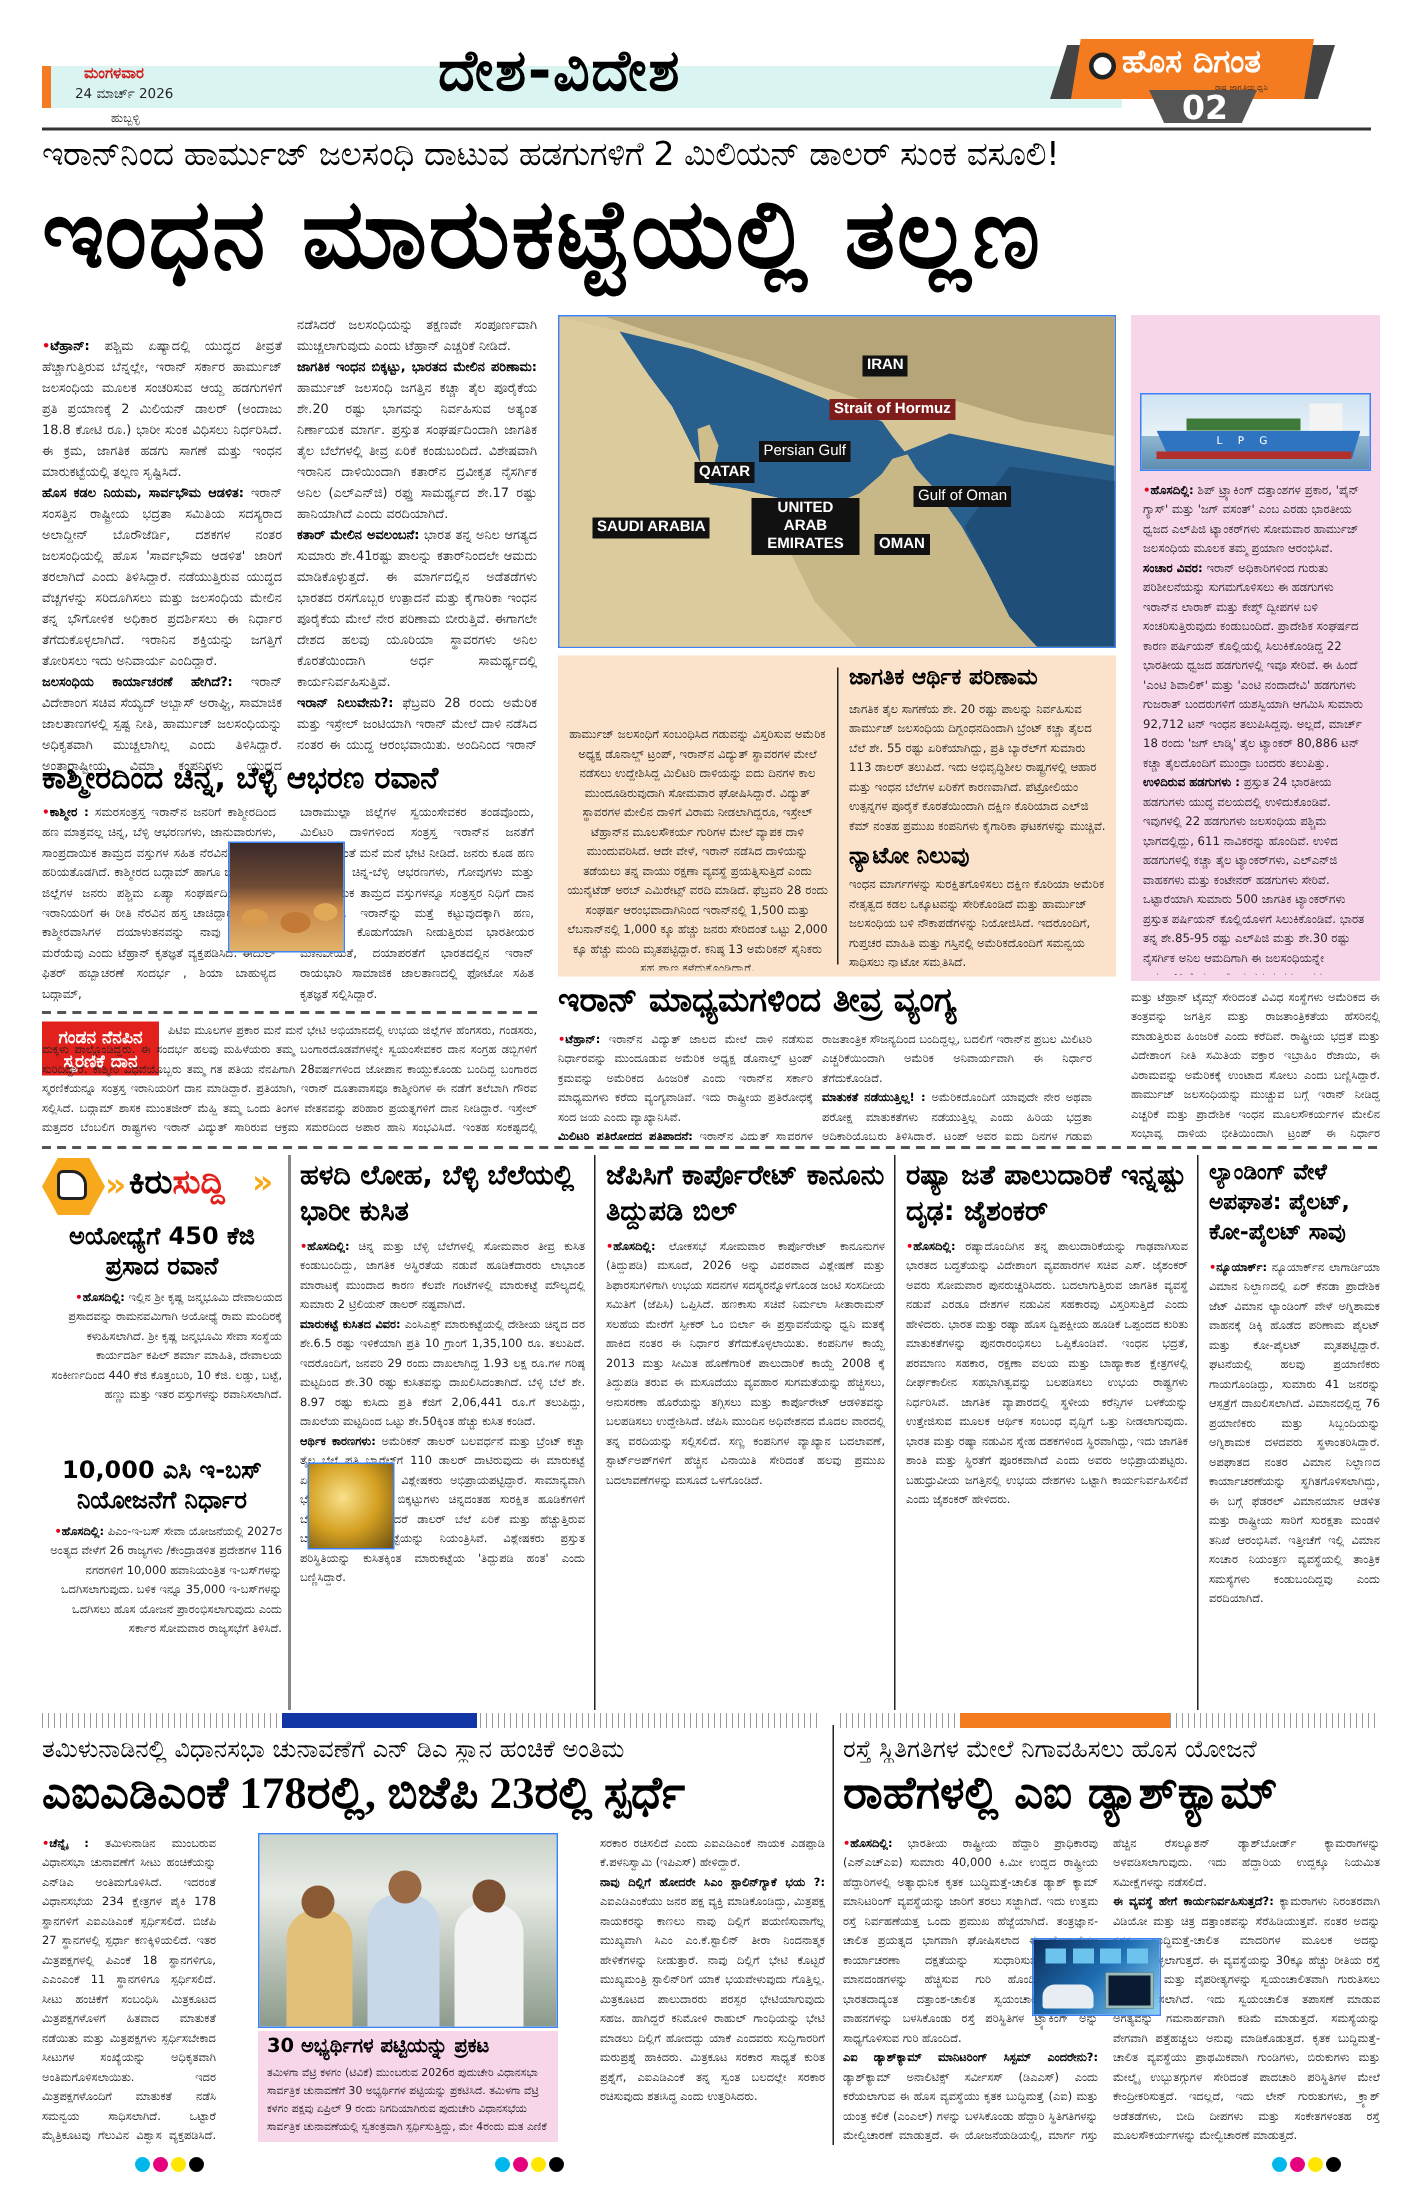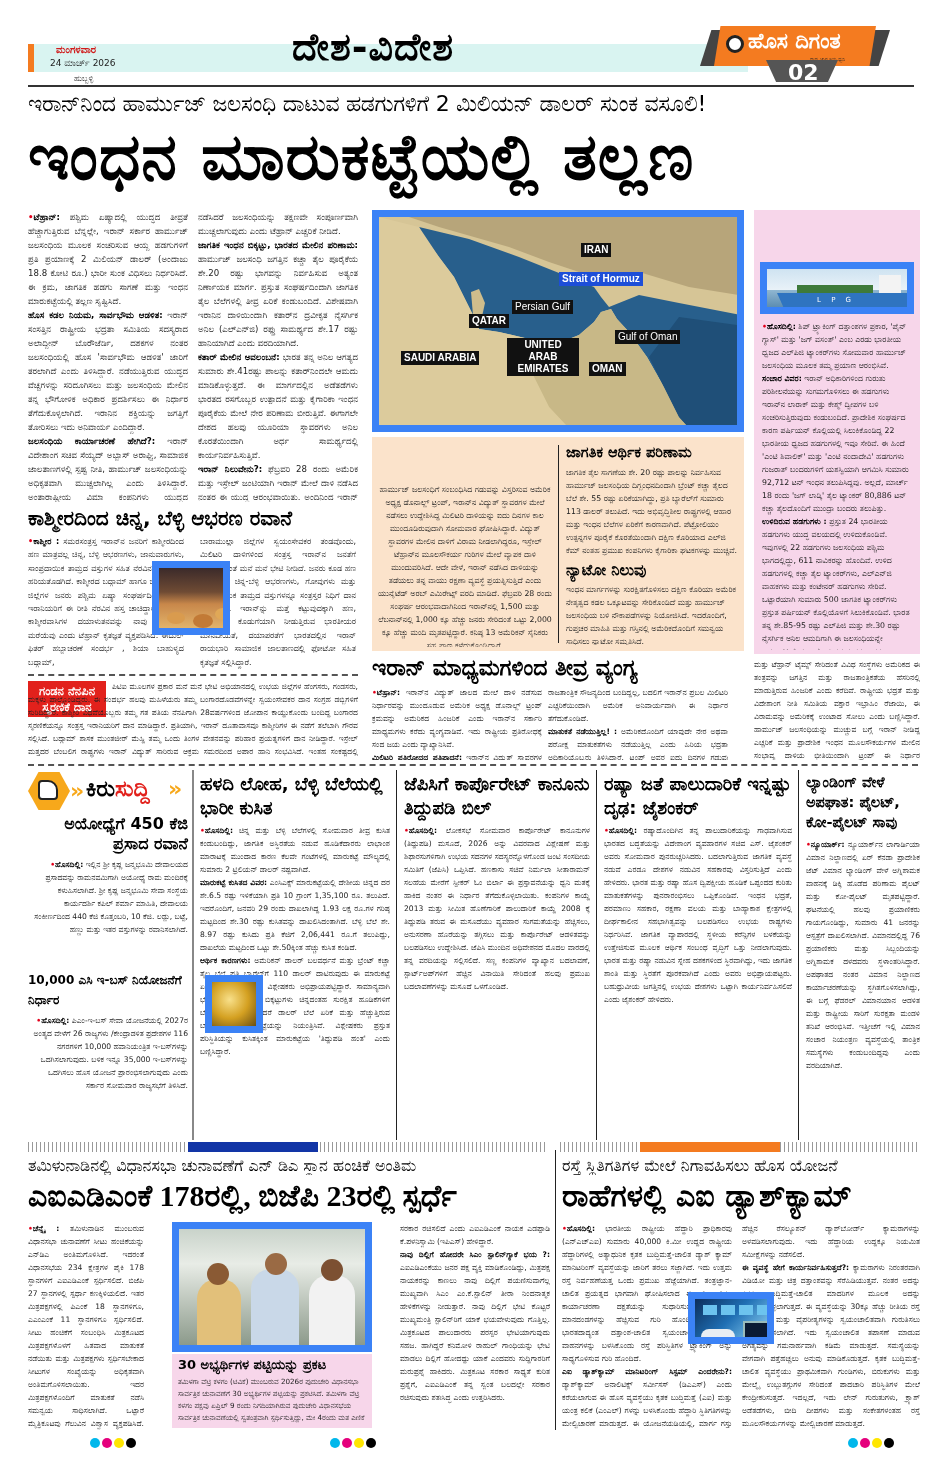--- a/index.html
+++ b/index.html
@@ -9,21 +9,21 @@
 .body-text p{margin:0}
 .body-text b{font-weight:bold;color:#000}
 .dot{color:#e3001b;font-weight:bold}
 .hl{font-family:"DejaVu Sans",sans-serif;font-weight:bold;color:#000;line-height:1.05}
 .rule{position:absolute;background:#333}
 .dash{position:absolute;border-top:2px dashed #555;height:0}
 .vrule{position:absolute;width:1px;background:#777}
 .regdots{position:absolute;display:flex;gap:2px}
 .regdots span{width:10px;height:10px;border-radius:50%;display:block}
 .cyan{background:#00b7eb}.mag{background:#e5007d}.yel{background:#ffe600}.blk{background:#000}
-.photo{position:absolute;border:7px solid #3b82f6;overflow:hidden}
+.photo{position:absolute;border:1px solid #3b82f6;overflow:hidden}
 .maplabel{position:absolute;background:#111;color:#fff;font-family:"Liberation Sans",sans-serif;font-weight:bold;font-size:10px;line-height:12px;padding:1px 3px;text-align:center}
 </style>
 </head>
 <body>
 
 <div class="abs" style="left:0;top:0;width:944px;height:88px">
   <div class="abs" style="left:28px;top:44px;width:720px;height:28px;background:#d9f4f1"></div>
   <div class="abs" style="left:28px;top:44px;width:6px;height:28px;background:#f47b20"></div>
   <div class="abs" style="left:56px;top:44px;font-size:10px;font-weight:bold;color:#d01b1b">ಮಂಗಳವಾರ</div>
   <div class="abs" style="left:50px;top:58px;font-size:9px;color:#222">24 ಮಾರ್ಚ್ 2026</div>
@@ -38,21 +38,21 @@
     <div class="abs" style="left:110px;top:30px;font-size:5px;color:#222;white-space:nowrap">ರಾಷ್ಟ್ರ ಜಾಗೃತಿಯ ಧ್ವನಿ</div>
     <div class="abs" style="left:66px;top:34px;width:72px;height:22px;background:#555;clip-path:polygon(0 0,100% 0,86% 100%,14% 100%)"></div>
     <div class="abs" style="left:88px;top:34px;font-size:22px;font-weight:bold;color:#fff">02</div>
   </div>
   <div class="rule" style="left:28px;top:85px;width:886px;height:2px"></div>
 </div>
 
 <div class="abs" style="left:28px;top:91px;width:890px;font-size:22px;color:#000;white-space:nowrap;overflow:hidden;letter-spacing:-0.3px">ಇರಾನ್‌ನಿಂದ ಹಾರ್ಮುಜ್ ಜಲಸಂಧಿ ದಾಟುವ ಹಡಗುಗಳಿಗೆ 2 ಮಿಲಿಯನ್ ಡಾಲರ್ ಸುಂಕ ವಸೂಲಿ!</div>
 <div class="abs hl" style="left:28px;top:124px;width:890px;font-size:64px;white-space:nowrap;letter-spacing:1px">ಇಂಧನ ಮಾರುಕಟ್ಟೆಯಲ್ಲಿ ತಲ್ಲಣ</div>
 
-<div class="abs body-text" style="left:28px;top:210px;width:160px;height:292px">
+<div class="abs body-text" style="left:28px;top:224px;width:160px;height:292px">
   <p><span class="dot">•</span><b>ಟೆಹ್ರಾನ್:</b> <span>ಪಶ್ಚಿಮ ಏಷ್ಯಾದಲ್ಲಿ ಯುದ್ಧದ ತೀವ್ರತೆ ಹೆಚ್ಚಾಗುತ್ತಿರುವ ಬೆನ್ನಲ್ಲೇ, ಇರಾನ್ ಸರ್ಕಾರ ಹಾರ್ಮುಜ್ ಜಲಸಂಧಿಯ ಮೂಲಕ ಸಂಚರಿಸುವ ಆಯ್ದ ಹಡಗುಗಳಿಗೆ ಪ್ರತಿ ಪ್ರಯಾಣಕ್ಕೆ 2 ಮಿಲಿಯನ್ ಡಾಲರ್ (ಅಂದಾಜು 18.8 ಕೋಟಿ ರೂ.) ಭಾರೀ ಸುಂಕ ವಿಧಿಸಲು ನಿರ್ಧರಿಸಿದೆ. ಈ ಕ್ರಮ, ಜಾಗತಿಕ ಹಡಗು ಸಾಗಣೆ ಮತ್ತು ಇಂಧನ ಮಾರುಕಟ್ಟೆಯಲ್ಲಿ ತಲ್ಲಣ ಸೃಷ್ಟಿಸಿದೆ.</span></p>
   <p><b>ಹೊಸ ಕಡಲ ನಿಯಮ, ಸಾರ್ವಭೌಮ ಆಡಳಿತ:</b> <span>ಇರಾನ್ ಸಂಸತ್ತಿನ ರಾಷ್ಟ್ರೀಯ ಭದ್ರತಾ ಸಮಿತಿಯ ಸದಸ್ಯರಾದ ಅಲಾದ್ದೀನ್ ಬೊರೌಜೆರ್ಡಿ, ದಶಕಗಳ ನಂತರ ಜಲಸಂಧಿಯಲ್ಲಿ ಹೊಸ 'ಸಾರ್ವಭೌಮ ಆಡಳಿತ' ಜಾರಿಗೆ ತರಲಾಗಿದೆ ಎಂದು ತಿಳಿಸಿದ್ದಾರೆ. ನಡೆಯುತ್ತಿರುವ ಯುದ್ಧದ ವೆಚ್ಚಗಳನ್ನು ಸರಿದೂಗಿಸಲು ಮತ್ತು ಜಲಸಂಧಿಯ ಮೇಲಿನ ತನ್ನ ಭೌಗೋಳಿಕ ಅಧಿಕಾರ ಪ್ರದರ್ಶಿಸಲು ಈ ನಿರ್ಧಾರ ತೆಗೆದುಕೊಳ್ಳಲಾಗಿದೆ. ಇರಾನಿನ ಶಕ್ತಿಯನ್ನು ಜಗತ್ತಿಗೆ ತೋರಿಸಲು ಇದು ಅನಿವಾರ್ಯ ಎಂದಿದ್ದಾರೆ.</span></p>
   <p><b>ಜಲಸಂಧಿಯ ಕಾರ್ಯಾಚರಣೆ ಹೇಗಿದೆ?:</b> <span>ಇರಾನ್ ವಿದೇಶಾಂಗ ಸಚಿವ ಸೆಯ್ಯದ್ ಅಬ್ಬಾಸ್ ಅರಾಘ್ಚಿ, ಸಾಮಾಜಿಕ ಜಾಲತಾಣಗಳಲ್ಲಿ ಸ್ಪಷ್ಟ ನೀತಿ, ಹಾರ್ಮುಜ್ ಜಲಸಂಧಿಯನ್ನು ಅಧಿಕೃತವಾಗಿ ಮುಚ್ಚಲಾಗಿಲ್ಲ ಎಂದು ತಿಳಿಸಿದ್ದಾರೆ. ಅಂತಾರಾಷ್ಟ್ರೀಯ ವಿಮಾ ಕಂಪನಿಗಳು ಯುದ್ಧದ ಭೀತಿಯಿಂದಾಗಿ ಹಡಗುಗಳಿಗೆ ವಿಮೆ ನೀಡಲು ಹಿಂದೇಟು ಹಾಕುತ್ತಿರುವುದರಿಂದ ಸಂಚಾರ ಕಷ್ಟವಾಗಿದೆ. ಆದರೆ ಅಮೆರಿಕ, ಇರಾನಿನ ಇಂಧನ ಅಥವಾ ಪರಮಾಣು ಮೂಲಸೌಕರ್ಯಗಳ ಮೇಲೆ ದಾಳಿ</span></p>
 </div>
 <div class="abs body-text" style="left:198px;top:210px;width:160px;height:292px">
   <p>ನಡೆಸಿದರೆ ಜಲಸಂಧಿಯನ್ನು ತಕ್ಷಣವೇ ಸಂಪೂರ್ಣವಾಗಿ ಮುಚ್ಚಲಾಗುವುದು ಎಂದು ಟೆಹ್ರಾನ್ ಎಚ್ಚರಿಕೆ ನೀಡಿದೆ.</p>
   <p><b>ಜಾಗತಿಕ ಇಂಧನ ಬಿಕ್ಕಟ್ಟು, ಭಾರತದ ಮೇಲಿನ ಪರಿಣಾಮ:</b> <span>ಹಾರ್ಮುಜ್ ಜಲಸಂಧಿ ಜಗತ್ತಿನ ಕಚ್ಚಾ ತೈಲ ಪೂರೈಕೆಯ ಶೇ.20 ರಷ್ಟು ಭಾಗವನ್ನು ನಿರ್ವಹಿಸುವ ಅತ್ಯಂತ ನಿರ್ಣಾಯಕ ಮಾರ್ಗ. ಪ್ರಸ್ತುತ ಸಂಘರ್ಷದಿಂದಾಗಿ ಜಾಗತಿಕ ತೈಲ ಬೆಲೆಗಳಲ್ಲಿ ತೀವ್ರ ಏರಿಕೆ ಕಂಡುಬಂದಿದೆ. ವಿಶೇಷವಾಗಿ ಇರಾನಿನ ದಾಳಿಯಿಂದಾಗಿ ಕತಾರ್‌ನ ದ್ರವೀಕೃತ ನೈಸರ್ಗಿಕ ಅನಿಲ (ಎಲ್‌ಎನ್‌ಜಿ) ರಫ್ತು ಸಾಮರ್ಥ್ಯದ ಶೇ.17 ರಷ್ಟು ಹಾನಿಯಾಗಿದೆ ಎಂದು ವರದಿಯಾಗಿದೆ.</span></p>
   <p><b>ಕತಾರ್ ಮೇಲಿನ ಅವಲಂಬನೆ:</b> <span>ಭಾರತ ತನ್ನ ಅನಿಲ ಆಗತ್ಯದ ಸುಮಾರು ಶೇ.41ರಷ್ಟು ಪಾಲನ್ನು ಕತಾರ್‌ನಿಂದಲೇ ಆಮದು ಮಾಡಿಕೊಳ್ಳುತ್ತದೆ. ಈ ಮಾರ್ಗದಲ್ಲಿನ ಅಡೆತಡೆಗಳು ಭಾರತದ ರಸಗೊಬ್ಬರ ಉತ್ಪಾದನೆ ಮತ್ತು ಕೈಗಾರಿಕಾ ಇಂಧನ ಪೂರೈಕೆಯ ಮೇಲೆ ನೇರ ಪರಿಣಾಮ ಬೀರುತ್ತಿವೆ. ಈಗಾಗಲೇ ದೇಶದ ಹಲವು ಯೂರಿಯಾ ಸ್ಥಾವರಗಳು ಅನಿಲ ಕೊರತೆಯಿಂದಾಗಿ ಅರ್ಧ ಸಾಮರ್ಥ್ಯದಲ್ಲಿ ಕಾರ್ಯನಿರ್ವಹಿಸುತ್ತಿವೆ.</span></p>
   <p><b>ಇರಾನ್ ನಿಲುವೇನು?:</b> <span>ಫೆಬ್ರವರಿ 28 ರಂದು ಅಮೆರಿಕ ಮತ್ತು ಇಸ್ರೇಲ್ ಜಂಟಿಯಾಗಿ ಇರಾನ್ ಮೇಲೆ ದಾಳಿ ನಡೆಸಿದ ನಂತರ ಈ ಯುದ್ಧ ಆರಂಭವಾಯಿತು. ಅಂದಿನಿಂದ ಇರಾನ್ ಪ್ರತಿರೋಧ ತೋರುತ್ತಿದ್ದು, ಜಾಗತಿಕ ಪೂರೈಕೆ ಸರಪಳಿಯ ಮೇಲೆ ತನ್ನ ನಿಯಂತ್ರಣ ಸಾಧಿಸಲು ಪ್ರಯತ್ನಿಸುತ್ತಿದೆ. ಮುಕ್ತ ನೌಕಾಯಾನಕ್ಕೆ ಮುಕ್ತ ವ್ಯಾಪಾರದ ಗೌರವ ಸಿಗಬೇಕು ಎಂಬುದು ಇರಾನ್‌ನ ನಿಲುವಾಗಿದೆ.</span></p>
 </div>
@@ -61,21 +61,21 @@
   <svg width="372" height="222" viewBox="0 0 372 222" style="position:absolute;left:0;top:0">
     <rect width="372" height="222" fill="#d6c596"></rect>
     <path d="M0,0 L372,0 L372,80 L310,70 L260,55 L215,60 L170,45 L130,30 L95,20 L60,10 L30,0 Z" fill="#b7a57a"></path>
     <path d="M40,10 L90,22 L140,40 L190,60 L215,70 L222,80 L230,90 L260,78 L300,86 L372,100 L372,222 L320,222 L300,200 L285,170 L268,140 L250,115 L238,102 L232,92 L222,95 L215,105 L200,118 L175,128 L150,122 L120,115 L100,112 L95,100 L85,80 L75,60 L60,40 L45,20 Z" fill="#285f8c"></path>
     <path d="M150,122 L175,128 L200,118 L215,105 L222,95 L232,92 L238,102 L250,115 L268,140 L285,170 L300,200 L320,222 L200,222 L170,190 L150,150 Z" fill="#c8b887"></path>
     <path d="M300,100 L372,110 L372,222 L320,222 L300,200 L285,170 L270,140 Z" fill="#1f4f78"></path>
     <path d="M0,0 L40,10 L60,40 L75,60 L85,80 L95,100 L100,112 L120,115 L150,122 L150,150 L170,190 L200,222 L0,222 Z" fill="#dccb9c"></path>
     <path d="M92,75 L100,72 L106,86 L102,104 L94,98 Z" fill="#cfbd8c"></path>
   </svg>
   <div class="maplabel" style="left:202px;top:26px">IRAN</div>
-  <div class="maplabel" style="left:180px;top:55px;background:#1d4ed8">Strait of Hormuz</div>
+  <div class="maplabel" style="left:180px;top:55px;background:#7f1d1d">Strait of Hormuz</div>
   <div class="maplabel" style="left:133px;top:83px;font-weight:normal">Persian Gulf</div>
   <div class="maplabel" style="left:90px;top:97px">QATAR</div>
   <div class="maplabel" style="left:128px;top:121px;width:72px">UNITED ARAB EMIRATES</div>
   <div class="maplabel" style="left:236px;top:113px;font-weight:normal">Gulf of Oman</div>
   <div class="maplabel" style="left:22px;top:134px">SAUDI ARABIA</div>
   <div class="maplabel" style="left:210px;top:145px">OMAN</div>
 </div>
 
 <div class="abs" style="left:372px;top:437px;width:372px;height:214px;background:#fbe3cb">
   <div class="abs body-text" style="left:6px;top:46px;width:174px;height:164px;font-size:7.8px;line-height:13px;text-align:center">ಹಾರ್ಮುಜ್ ಜಲಸಂಧಿಗೆ ಸಂಬಂಧಿಸಿದ ಗಡುವನ್ನು ವಿಸ್ತರಿಸುವ ಅಮೆರಿಕ ಅಧ್ಯಕ್ಷ ಡೊನಾಲ್ಡ್ ಟ್ರಂಪ್, ಇರಾನ್‌ನ ವಿದ್ಯುತ್ ಸ್ಥಾವರಗಳ ಮೇಲೆ ನಡೆಸಲು ಉದ್ದೇಶಿಸಿದ್ದ ಮಿಲಿಟರಿ ದಾಳಿಯನ್ನು ಐದು ದಿನಗಳ ಕಾಲ ಮುಂದೂಡಿರುವುದಾಗಿ ಸೋಮವಾರ ಘೋಷಿಸಿದ್ದಾರೆ. ವಿದ್ಯುತ್ ಸ್ಥಾವರಗಳ ಮೇಲಿನ ದಾಳಿಗೆ ವಿರಾಮ ನೀಡಲಾಗಿದ್ದರೂ, ಇಸ್ರೇಲ್ ಟೆಹ್ರಾನ್‌ನ ಮೂಲಸೌಕರ್ಯ ಗುರಿಗಳ ಮೇಲೆ ವ್ಯಾಪಕ ದಾಳಿ ಮುಂದುವರಿಸಿದೆ. ಆದೇ ವೇಳೆ, ಇರಾನ್ ನಡೆಸಿದ ದಾಳಿಯನ್ನು ತಡೆಯಲು ತನ್ನ ವಾಯು ರಕ್ಷಣಾ ವ್ಯವಸ್ಥೆ ಪ್ರಯತ್ನಿಸುತ್ತಿದೆ ಎಂದು ಯುನೈಟೆಡ್ ಅರಬ್ ಎಮಿರೇಟ್ಸ್ ವರದಿ ಮಾಡಿದೆ. ಫೆಬ್ರವರಿ 28 ರಂದು ಸಂಘರ್ಷ ಆರಂಭವಾದಾಗಿನಿಂದ ಇರಾನ್‌ನಲ್ಲಿ 1,500 ಮತ್ತು ಲೆಬನಾನ್‌ನಲ್ಲಿ 1,000 ಕ್ಕೂ ಹೆಚ್ಚು ಜನರು ಸೇರಿದಂತೆ ಒಟ್ಟು 2,000 ಕ್ಕೂ ಹೆಚ್ಚು ಮಂದಿ ಮೃತಪಟ್ಟಿದ್ದಾರೆ. ಕನಿಷ್ಠ 13 ಅಮೆರಿಕನ್ ಸೈನಿಕರು ಸಹ ಪ್ರಾಣ ಕಳೆದುಕೊಂಡಿದ್ದಾರೆ.</div>
@@ -136,25 +136,25 @@
 
 <div class="abs" style="left:28px;top:770px;width:160px;height:370px">
   <div class="abs" style="left:0;top:2px;width:42px;height:38px;background:#f7a81b;clip-path:polygon(25% 0,75% 0,100% 50%,75% 100%,25% 100%,0 50%)"></div>
   <div class="abs" style="left:10px;top:10px;width:20px;height:20px;background:#fff;border:2px solid #222;border-radius:4px 10px 4px 4px"></div>
   <div class="abs" style="left:42px;top:8px;font-size:22px;color:#f7a81b;font-weight:bold">»</div>
   <div class="abs" style="left:58px;top:6px;font-size:22px;font-weight:bold;white-space:nowrap">
     <span style="color:#000">ಕಿರು</span><span style="color:#e2211c">ಸುದ್ದಿ</span>
   </div>
   <div class="abs" style="left:140px;top:6px;font-size:22px;color:#f7a81b;font-weight:bold">»</div>
 
-  <div class="abs hl" style="left:0;top:44px;width:160px;font-size:16px;text-align:right;line-height:20px">ಅಯೋಧ್ಯೆಗೆ 450 ಕೆಜಿ ಪ್ರಸಾದ ರವಾನೆ</div>
+  <div class="abs hl" style="left:0;top:44px;width:160px;font-size:16px;text-align:center;line-height:20px">ಅಯೋಧ್ಯೆಗೆ 450 ಕೆಜಿ ಪ್ರಸಾದ ರವಾನೆ</div>
   <div class="abs body-text" style="left:0;top:88px;width:160px;height:110px;font-size:7.6px;line-height:13px;text-align:right">
     <p><span class="dot">•</span><b>ಹೊಸದಿಲ್ಲಿ:</b> <span>ಇಲ್ಲಿನ ಶ್ರೀ ಕೃಷ್ಣ ಜನ್ಮಭೂಮಿ ದೇವಾಲಯದ ಪ್ರಸಾದವನ್ನು ರಾಮನವಮಿಗಾಗಿ ಅಯೋಧ್ಯೆ ರಾಮ ಮಂದಿರಕ್ಕೆ ಕಳುಹಿಸಲಾಗಿದೆ. ಶ್ರೀ ಕೃಷ್ಣ ಜನ್ಮಭೂಮಿ ಸೇವಾ ಸಂಸ್ಥೆಯ ಕಾರ್ಯದರ್ಶಿ ಕಪಿಲ್ ಶರ್ಮಾ ಮಾಹಿತಿ, ದೇವಾಲಯ ಸಂಕೀರ್ಣದಿಂದ 440 ಕೆಜಿ ಕೊತ್ತಂಬರಿ, 10 ಕೆಜಿ. ಲಡ್ಡು, ಬಟ್ಟೆ, ಹಣ್ಣು ಮತ್ತು ಇತರ ವಸ್ತುಗಳನ್ನು ರವಾನಿಸಲಾಗಿದೆ.</span></p>
   </div>
-  <div class="abs hl" style="left:0;top:200px;width:160px;font-size:12px;text-align:left;line-height:20px">10,000 ಎಸಿ ಇ-ಬಸ್ ನಿಯೋಜನೆಗೆ ನಿರ್ಧಾರ</div>
+  <div class="abs hl" style="left:0;top:200px;width:160px;font-size:16px;text-align:center;line-height:20px">10,000 ಎಸಿ ಇ-ಬಸ್ ನಿಯೋಜನೆಗೆ ನಿರ್ಧಾರ</div>
   <div class="abs body-text" style="left:0;top:244px;width:160px;height:124px;font-size:7.6px;line-height:13px;text-align:right">
     <p><span class="dot">•</span><b>ಹೊಸದಿಲ್ಲಿ:</b> <span>ಪಿಎಂ-ಇ-ಬಸ್ ಸೇವಾ ಯೋಜನೆಯಲ್ಲಿ 2027ರ ಅಂತ್ಯದ ವೇಳೆಗೆ 26 ರಾಜ್ಯಗಳು /ಕೇಂದ್ರಾಡಳಿತ ಪ್ರದೇಶಗಳ 116 ನಗರಗಳಿಗೆ 10,000 ಹವಾನಿಯಂತ್ರಿತ ಇ-ಬಸ್‌ಗಳನ್ನು ಒದಗಿಸಲಾಗುವುದು. ಬಳಿಕ ಇನ್ನೂ 35,000 ಇ-ಬಸ್‌ಗಳನ್ನು ಒದಗಿಸಲು ಹೊಸ ಯೋಜನೆ ಪ್ರಾರಂಭಿಸಲಾಗುವುದು ಎಂದು ಸರ್ಕಾರ ಸೋಮವಾರ ರಾಜ್ಯಸಭೆಗೆ ತಿಳಿಸಿದೆ.</span></p>
   </div>
 </div>
 <div class="vrule" style="left:192px;top:770px;height:370px;width:2px;background:#888"></div>
 
 <div class="abs hl" style="left:200px;top:772px;width:190px;font-size:18px;line-height:24px">ಹಳದಿ ಲೋಹ, ಬೆಳ್ಳಿ ಬೆಲೆಯಲ್ಲಿ ಭಾರೀ ಕುಸಿತ</div>
 <div class="abs body-text" style="left:200px;top:824px;width:190px;height:314px;font-size:7.6px;line-height:13px">
   <p><span class="dot">•</span><b>ಹೊಸದಿಲ್ಲಿ:</b> <span>ಚಿನ್ನ ಮತ್ತು ಬೆಳ್ಳಿ ಬೆಲೆಗಳಲ್ಲಿ ಸೋಮವಾರ ತೀವ್ರ ಕುಸಿತ ಕಂಡುಬಂದಿದ್ದು, ಜಾಗತಿಕ ಅಸ್ಥಿರತೆಯ ನಡುವೆ ಹೂಡಿಕೆದಾರರು ಲಾಭಾಂಶ ಮಾರಾಟಕ್ಕೆ ಮುಂದಾದ ಕಾರಣ ಕೆಲವೇ ಗಂಟೆಗಳಲ್ಲಿ ಮಾರುಕಟ್ಟೆ ಮೌಲ್ಯದಲ್ಲಿ ಸುಮಾರು 2 ಟ್ರಿಲಿಯನ್ ಡಾಲರ್ ನಷ್ಟವಾಗಿದೆ.</span></p>
   <p><b>ಮಾರುಕಟ್ಟೆ ಕುಸಿತದ ವಿವರ:</b> <span>ಎಂಸಿಎಕ್ಸ್ ಮಾರುಕಟ್ಟೆಯಲ್ಲಿ ದೇಶೀಯ ಚಿನ್ನದ ದರ ಶೇ.6.5 ರಷ್ಟು ಇಳಿಕೆಯಾಗಿ ಪ್ರತಿ 10 ಗ್ರಾಂಗೆ 1,35,100 ರೂ. ತಲುಪಿದೆ. ಇದರೊಂದಿಗೆ, ಜನವರಿ 29 ರಂದು ದಾಖಲಾಗಿದ್ದ 1.93 ಲಕ್ಷ ರೂ.ಗಳ ಗರಿಷ್ಠ ಮಟ್ಟದಿಂದ ಶೇ.30 ರಷ್ಟು ಕುಸಿತವನ್ನು ದಾಖಲಿಸಿದಂತಾಗಿದೆ. ಬೆಳ್ಳಿ ಬೆಲೆ ಶೇ. 8.97 ರಷ್ಟು ಕುಸಿದು ಪ್ರತಿ ಕೆಜಿಗೆ 2,06,441 ರೂ.ಗೆ ತಲುಪಿದ್ದು, ದಾಖಲೆಯ ಮಟ್ಟದಿಂದ ಒಟ್ಟು ಶೇ.50ಕ್ಕಿಂತ ಹೆಚ್ಚು ಕುಸಿತ ಕಂಡಿದೆ.</span></p>

